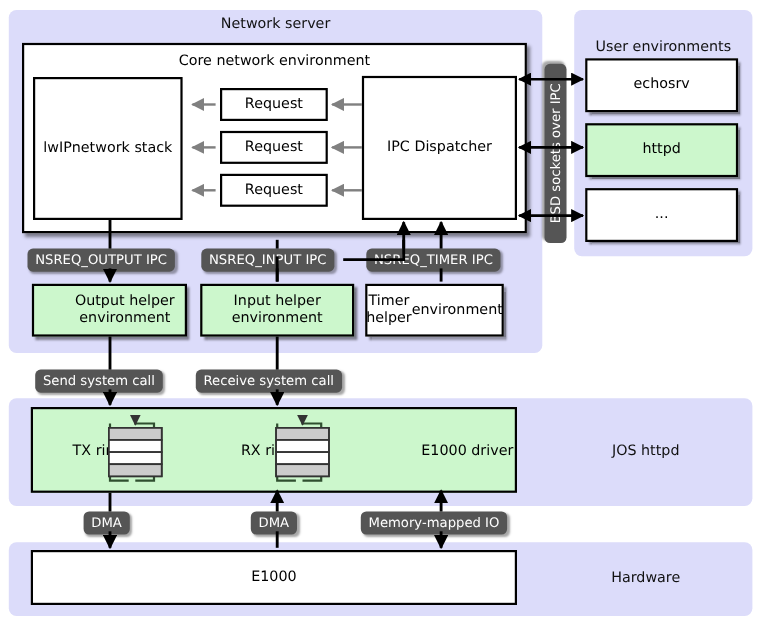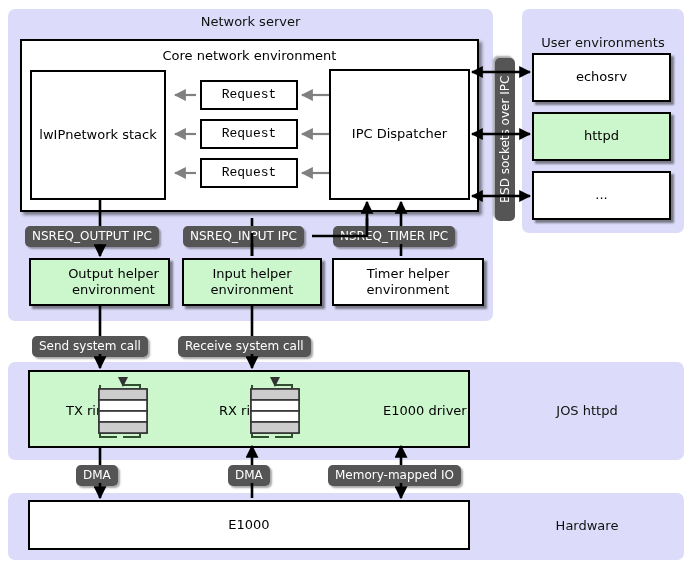--- a/index.html
+++ b/index.html
@@ -10,21 +10,21 @@
   .panel{position:absolute;background:#dcdcfa;border-radius:7px;}
   .panel-title{position:absolute;font-size:13px;color:#111;
       text-align:center;white-space:nowrap;}
 
   .box{position:absolute;box-sizing:border-box;background:#fff;
        border:2px solid #000;
        box-shadow:3px 3px 2px rgba(0,0,0,.45);
        display:flex;align-items:center;justify-content:center;
        text-align:center;font-size:13px;line-height:1.25;color:#000;}
   .box.green{background:#ccf7cc;}
-  .box.thin{border-width:2px;box-shadow:2px 2px 2px rgba(0,0,0,.4);font-family:Liberation Mono, monospace;}
+  .box.thin{border-width:2px;box-shadow:2px 2px 2px rgba(0,0,0,.4);}
   .box.noshadow{box-shadow:none;}
 
   .bigbox{position:absolute;box-sizing:border-box;background:#fff;
        border:2px solid #000;box-shadow:3px 3px 3px rgba(0,0,0,.45);}
   .bigbox .hdr{position:absolute;left:0;right:0;top:7px;text-align:center;
        font-size:13px;}
 
   .pill{position:absolute;background:#555;color:#fff;border-radius:5px;
        font-size:12px;line-height:1;padding:4px 7px 5px 7px;white-space:nowrap;
        box-shadow:2px 2px 2px rgba(0,0,0,.35);}
@@ -97,21 +97,21 @@
   <div class="pill" style="left:333px;top:226px;"><span>NSREQ_TIMER IPC</span></div>
 
   <div class="box green" style="left:29px;top:258px;width:141px;height:48px;flex-direction:column;padding-left:28px;">
     <span>Output helper</span>
     <span>environment</span>
   </div>
   <div class="box green" style="left:182px;top:258px;width:140px;height:48px;flex-direction:column;">
     <span>Input helper</span>
     <span>environment</span>
   </div>
-  <div class="box" style="left:332px;top:258px;width:152px;height:48px;flex-direction:column;">
+  <div class="box" style="left:332px;top:258px;width:126px;height:48px;flex-direction:row;">
     <span>Timer helper</span>
     <span>environment</span>
   </div>
 
   <div class="pill" style="left:178px;top:336px;"><span>Receive system call</span></div>
   <div class="pill" style="left:32px;top:336px;"><span>Send system call</span></div>
 
   <div class="box green noshadow" style="left:28px;top:370px;width:442px;height:78px;justify-content:flex-start;">
     <span style="position:absolute;left:36px;top:31px;">TX ring</span>
     <span style="position:absolute;left:189px;top:31px;">RX ring</span>

